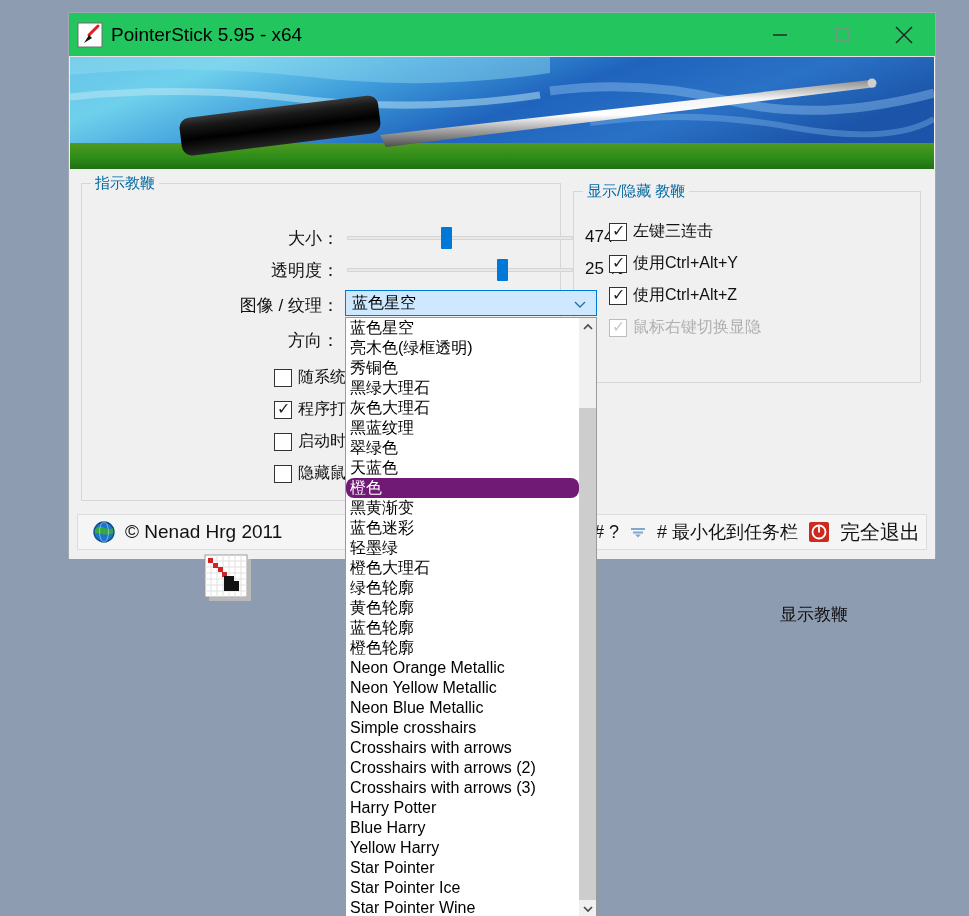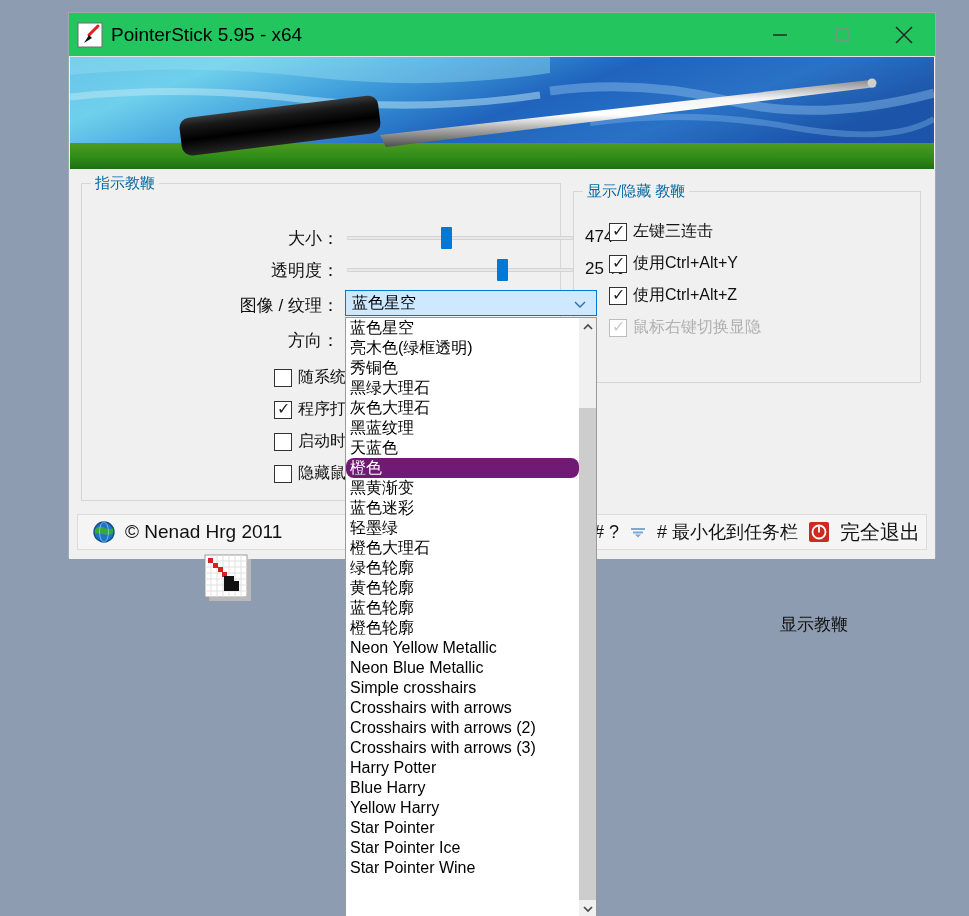--- a/index.html
+++ b/index.html
@@ -266,21 +266,21 @@
     left: 135px;
     top: 385px;
     width: 48px;
     height: 52px;
   }
 
   
   #show-stick-btn {
     position: absolute;
     left: 600px;
-    top: 442px;
+    top: 432px;
     width: 290px;
     height: 26px;
     display: flex;
     align-items: center;
     justify-content: center;
     font-size: 17px;
     color: #111;
   }
 
   
@@ -568,30 +568,32 @@
   </div>
 
   <div id="dropdown-list">
     <div id="dropdown-items">
         <div class="dd-item">蓝色星空</div>
         <div class="dd-item">亮木色(绿框透明)</div>
         <div class="dd-item">秀铜色</div>
         <div class="dd-item">黑绿大理石</div>
         <div class="dd-item">灰色大理石</div>
         <div class="dd-item">黑蓝纹理</div>
+        <div class="dd-item">翠绿色</div>
         <div class="dd-item">天蓝色</div>
         <div class="dd-item selected">橙色</div>
         <div class="dd-item">黑黄渐变</div>
         <div class="dd-item">蓝色迷彩</div>
         <div class="dd-item">轻墨绿</div>
         <div class="dd-item">橙色大理石</div>
         <div class="dd-item">绿色轮廓</div>
         <div class="dd-item">黄色轮廓</div>
         <div class="dd-item">蓝色轮廓</div>
         <div class="dd-item">橙色轮廓</div>
+        <div class="dd-item">Neon Orange Metallic</div>
         <div class="dd-item">Neon Yellow Metallic</div>
         <div class="dd-item">Neon Blue Metallic</div>
         <div class="dd-item">Simple crosshairs</div>
         <div class="dd-item">Crosshairs with arrows</div>
         <div class="dd-item">Crosshairs with arrows (2)</div>
         <div class="dd-item">Crosshairs with arrows (3)</div>
         <div class="dd-item">Harry Potter</div>
         <div class="dd-item">Blue Harry</div>
         <div class="dd-item">Yellow Harry</div>
         <div class="dd-item">Star Pointer</div>

